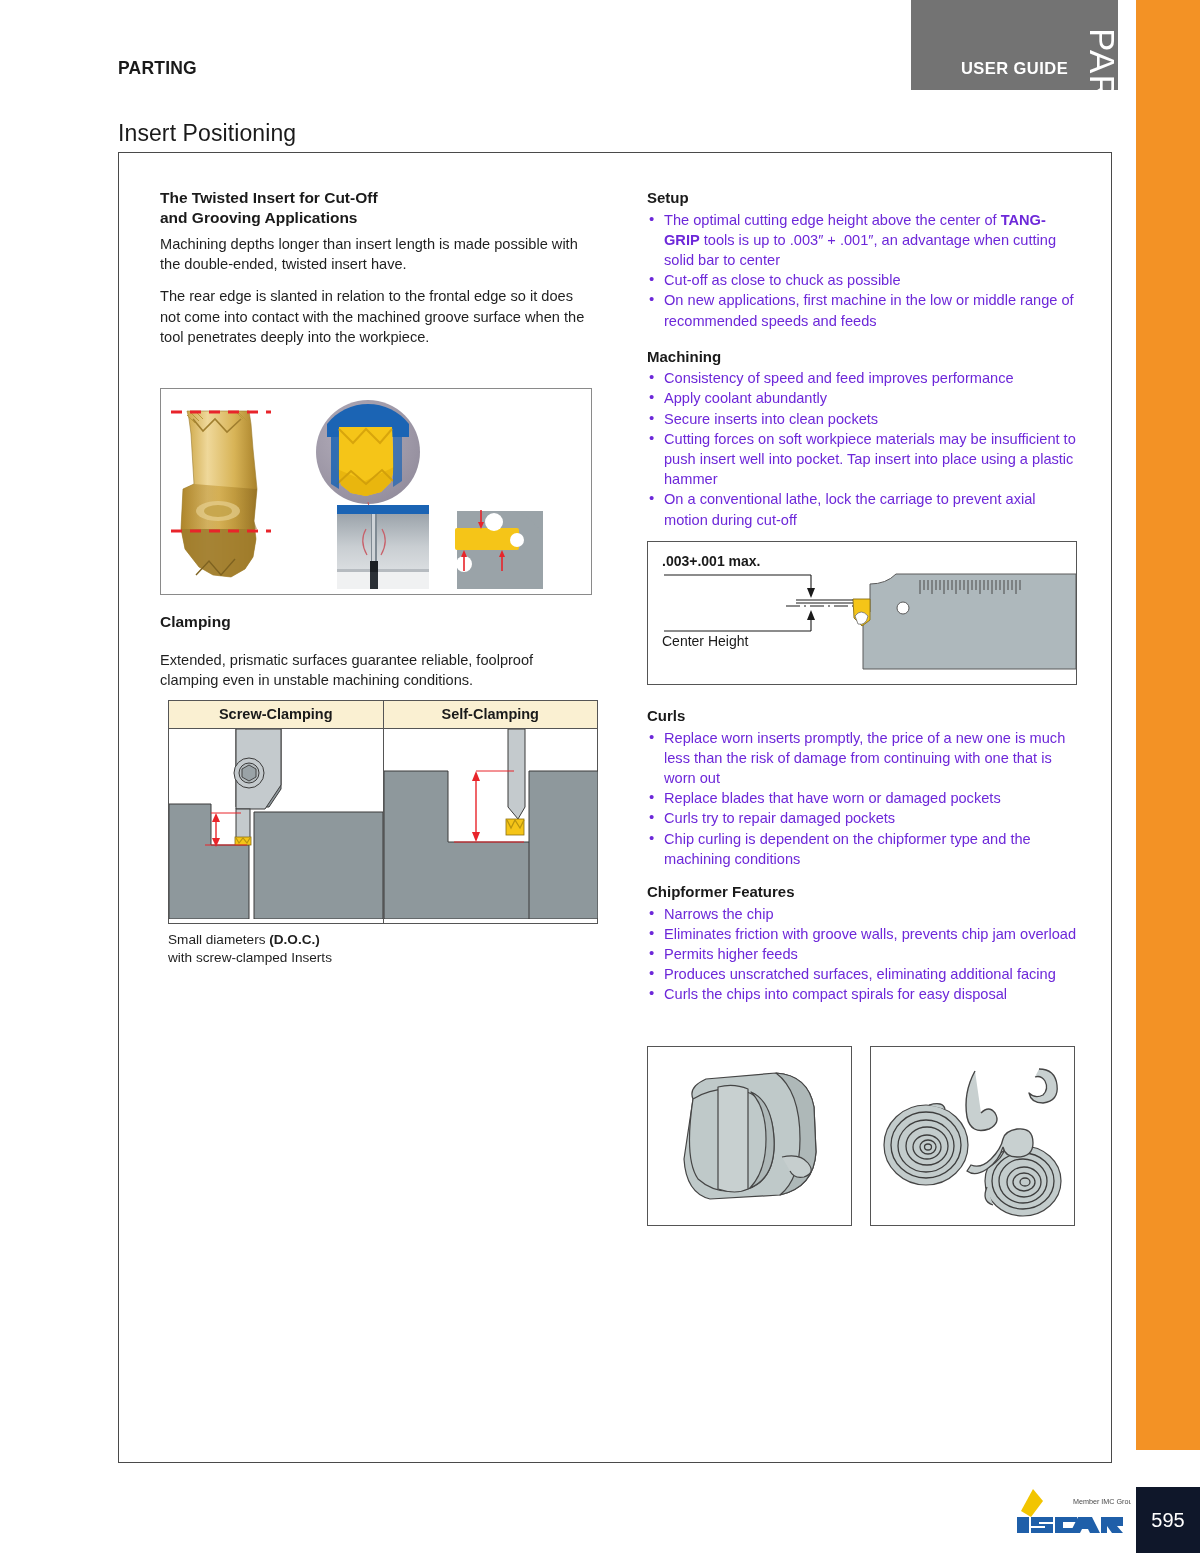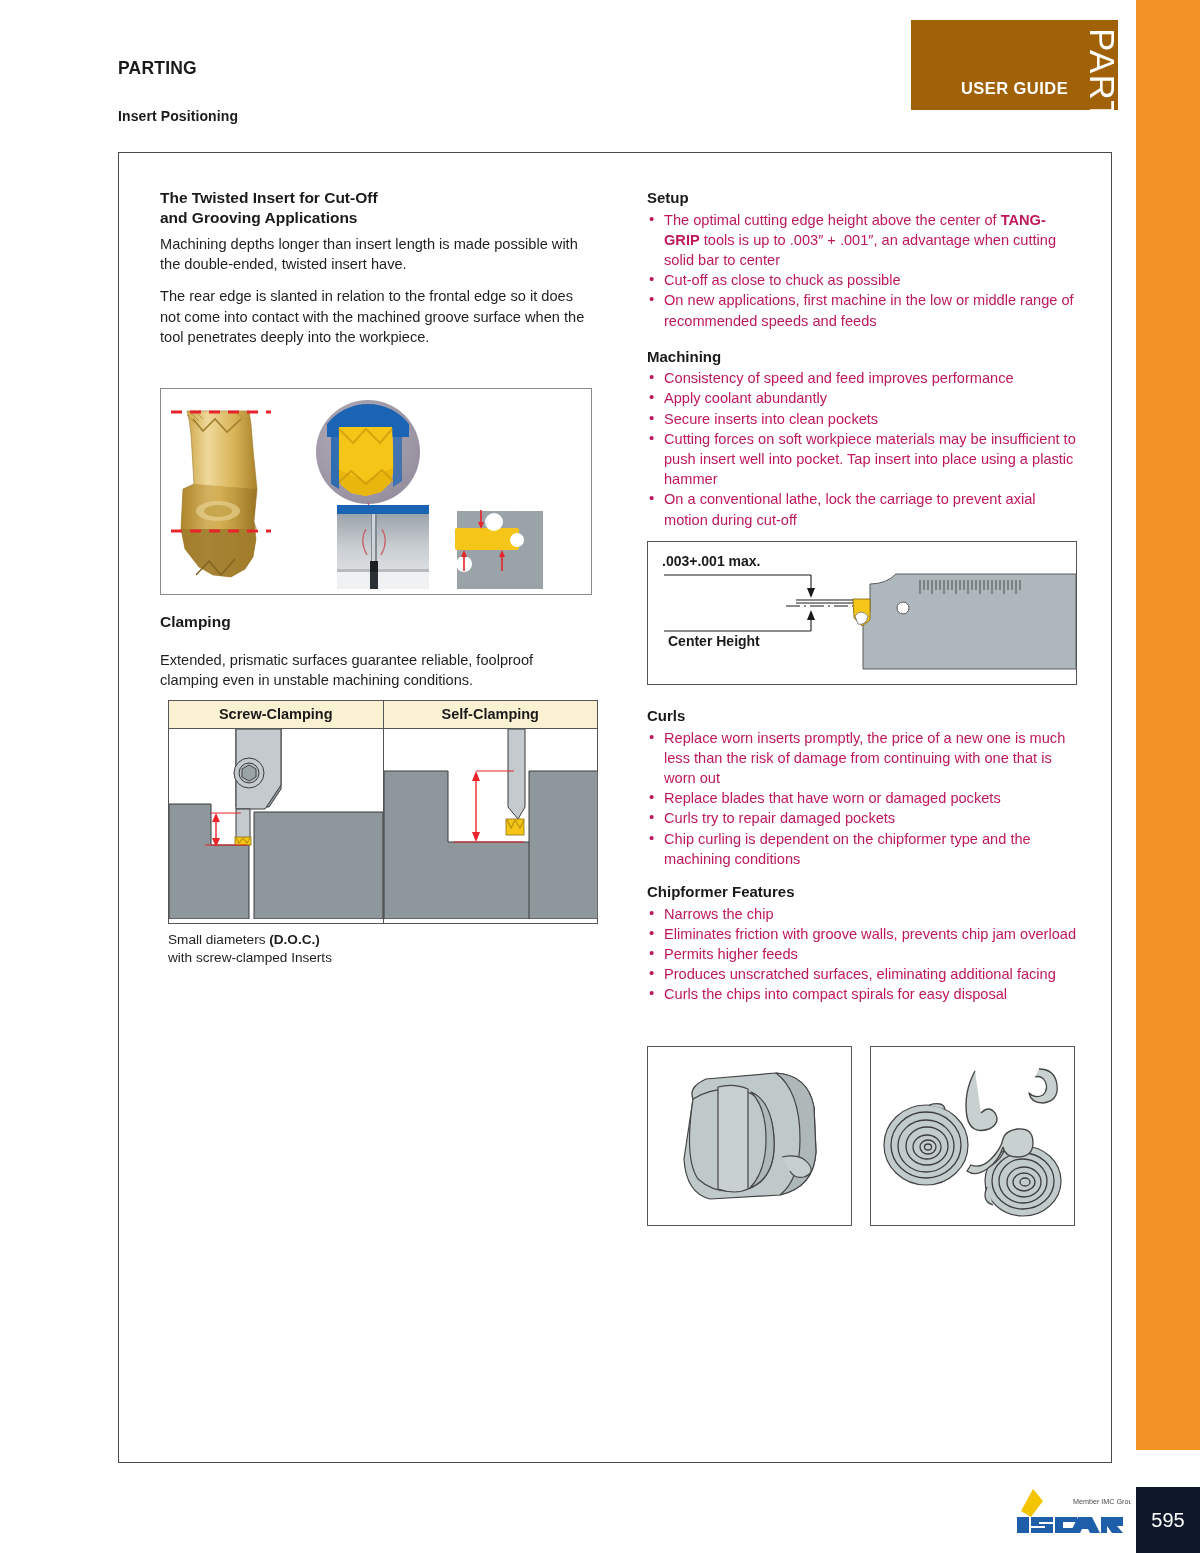--- a/index.html
+++ b/index.html
@@ -9,22 +9,22 @@
     font-family:"Liberation Sans", sans-serif;
     color:#1a1a1a;
     position:relative;
     overflow:hidden;
   }
   .page{position:absolute;inset:0;}
 
   
   .userguide-banner{
     position:absolute;left:911px;top:0;width:207px;height:90px;
-    background:#a16207;
-    display:flex;align-items:flex-end;justify-content:center;margin-top:20px;
+    background:#737373;
+    display:flex;align-items:flex-end;justify-content:center;
   }
   .userguide-banner span{
     color:#ffffff;font-size:16.5px;font-weight:bold;letter-spacing:.45px;
     padding-bottom:12px;
   }
   .side-tab{
     position:absolute;left:1136px;top:0;width:64px;height:1450px;
     background:#F39225;
   }
   .side-tab .vtext{
@@ -32,41 +32,41 @@
     transform:rotate(90deg);transform-origin:left top;
     color:#ffffff;font-size:35px;letter-spacing:1.2px;
     white-space:nowrap;
   }
 
   .section-title{
     position:absolute;left:118px;top:58px;
     font-size:17.5px;font-weight:bold;letter-spacing:.2px;
   }
   .page-title{
-    position:absolute;left:118px;top:108px;
-    font-size:14px;font-weight:bold;letter-spacing:.1px;
+    position:absolute;left:118px;top:120px;
+    font-size:23px;font-weight:normal;letter-spacing:.1px;
   }
 
   
   .content-box{
     position:absolute;left:118px;top:152px;width:994px;height:1311px;
     border:1.3px solid #4a4a4a;box-sizing:border-box;background:#fff;
   }
 
   
   .col-left{position:absolute;left:160px;top:188px;width:430px;}
   .col-right{position:absolute;left:647px;top:188px;width:430px;}
 
   h3.blk{font-size:15.5px;font-weight:bold;margin:0 0 6px 0;line-height:1.28;}
   h4.blk{font-size:15px;font-weight:bold;margin:0 0 2px 0;line-height:1.3;}
   p.blk{font-size:14.6px;margin:0 0 12px 0;line-height:1.39;color:#1f1f1f;}
 
   ul.blk{list-style:none;margin:0 0 16px 0;padding:0;}
   ul.blk li{
-    font-size:14.6px;line-height:1.385;color:#be185d;
+    font-size:14.6px;line-height:1.385;color:#6d28d9;
     position:relative;padding-left:17px;margin-bottom:0px;
   }
   ul.blk li::before{
     content:"\2022";position:absolute;left:2px;top:-1px;font-size:15px;
   }
   ul.blk li b{font-weight:bold;}
 
   
   .img-panel{
     position:absolute;left:160px;top:388px;width:430px;height:205px;
@@ -92,21 +92,21 @@
 
   
   .ch-panel{
     position:absolute;left:647px;top:541px;width:428px;height:142px;
     border:1px solid #555;background:#fff;overflow:hidden;
   }
   .ch-label-top{
     position:absolute;left:14px;top:11px;font-size:14px;font-weight:bold;
   }
   .ch-label-bottom{
-    position:absolute;left:20px;top:91px;font-size:14px;font-weight:bold;text-align:center;
+    position:absolute;left:14px;top:91px;font-size:14px;font-weight:normal;text-align:center;
   }
 
   
   .chip-row{position:absolute;left:647px;top:1046px;width:428px;display:flex;gap:18px;}
   .chip-panel{width:205px;height:178px;border:1px solid #555;background:#fff;overflow:hidden;}
 
   
   .footer-logo{position:absolute;left:1013px;top:1487px;width:118px;height:52px;}
   .page-num{
     position:absolute;left:1136px;top:1487px;width:64px;height:66px;

